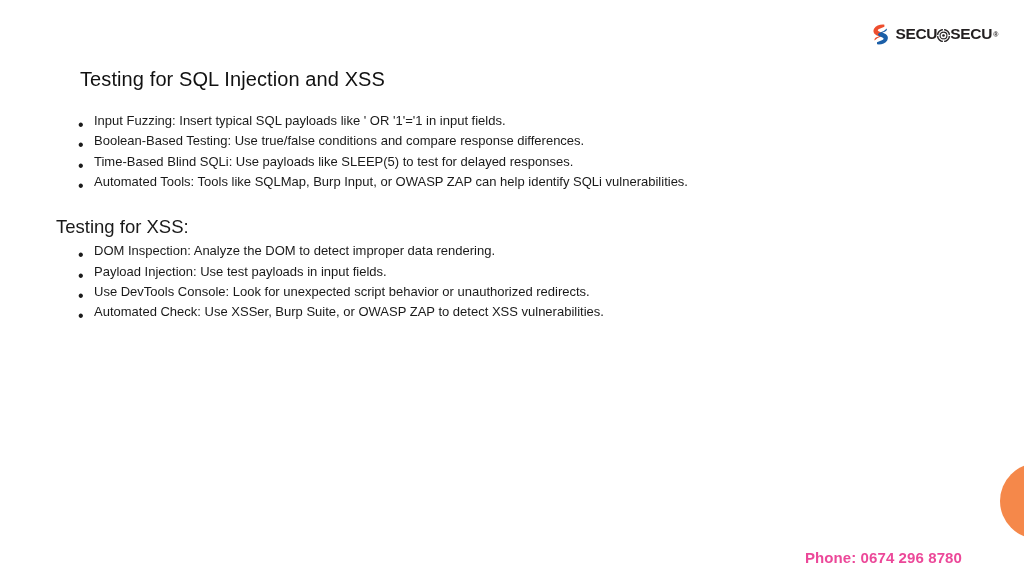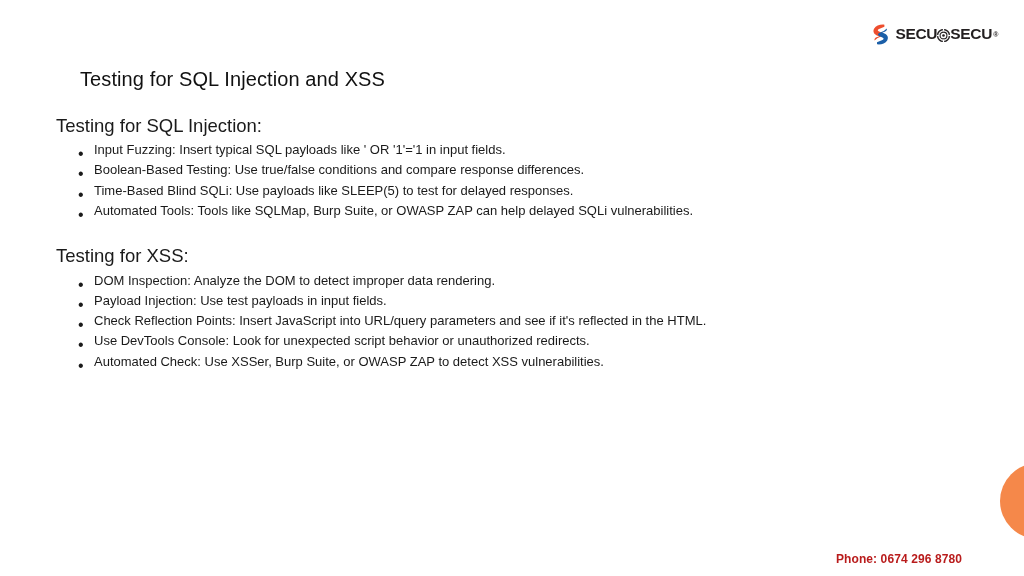--- a/index.html
+++ b/index.html
@@ -130,23 +130,23 @@
     height: 76px;
     border-radius: 50%;
     background: #f5884a;
   }
 
   
   .footer-phone {
     position: absolute;
     right: 62px;
     bottom: 10px;
-    font-size: 12px;
+    font-size: 15px;
     font-weight: bold;
-    color: #b91c1c;
+    color: #ec4899;
     letter-spacing: 0.1px;
   }
 </style>
 </head>
 <body>
 
 <div class="slide">
 
   <div class="logo">
     <span>
@@ -170,35 +170,33 @@
       </span>
       <span class="seg">SECU</span>
       <span class="logo-reg">®</span>
     </span>
   </div>
 
   <h1 class="slide-title">Testing for SQL Injection and XSS</h1>
 
   <div class="content">
 
-    <p class="section-heading">Testing for SQL Injection:</p>
     <ul class="bullets">
       <li>Input Fuzzing: Insert typical SQL payloads like ' OR '1'='1 in input fields.</li>
       <li>Boolean-Based Testing: Use true/false conditions and compare response differences.</li>
       <li>Time-Based Blind SQLi: Use payloads like SLEEP(5) to test for delayed responses.</li>
-      <li>Automated Tools: Tools like SQLMap, Burp Suite, or OWASP ZAP can help delayed SQLi vulnerabilities.</li>
+      <li>Automated Tools: Tools like SQLMap, Burp Input, or OWASP ZAP can help identify SQLi vulnerabilities.</li>
     </ul>
 
     <div class="gap-block"></div>
 
     <p class="section-heading">Testing for XSS:</p>
     <ul class="bullets">
       <li>DOM Inspection: Analyze the DOM to detect improper data rendering.</li>
       <li>Payload Injection: Use test payloads in input fields.</li>
-      <li>Check Reflection Points: Insert JavaScript into URL/query parameters and see if it's reflected in the HTML.</li>
       <li>Use DevTools Console: Look for unexpected script behavior or unauthorized redirects.</li>
       <li>Automated Check: Use XSSer, Burp Suite, or OWASP ZAP to detect XSS vulnerabilities.</li>
     </ul>
 
   </div>
 
   <div class="accent-circle"></div>
 
   <div class="footer-phone">Phone: 0674 296 8780</div>
 

